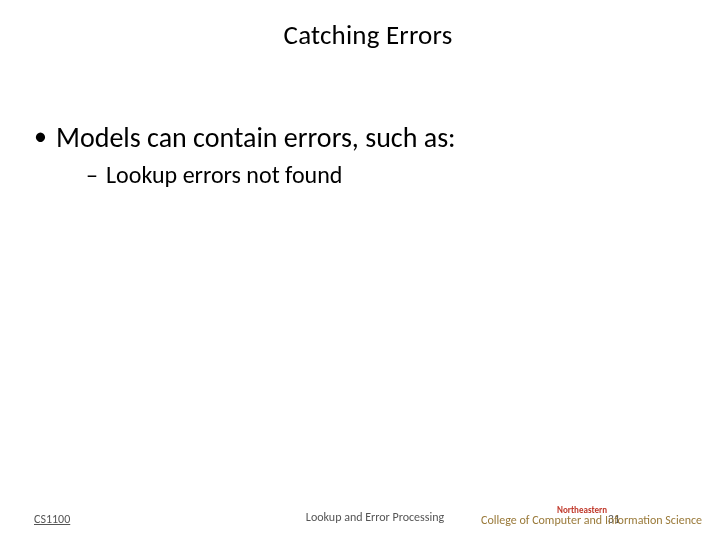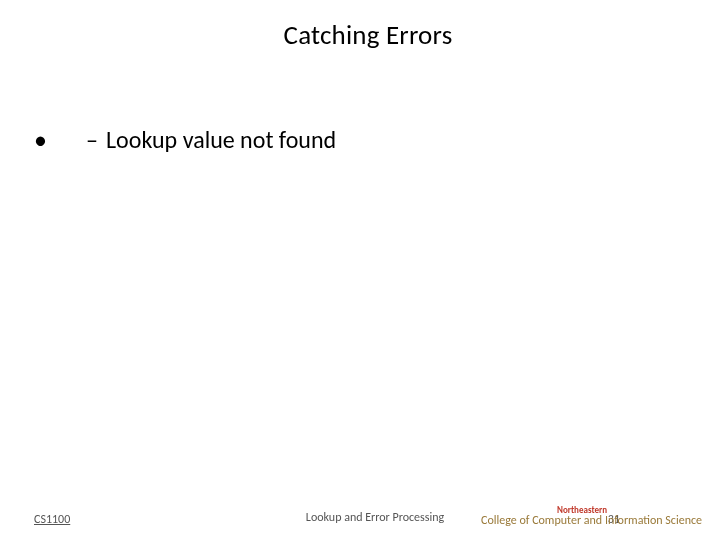--- a/index.html
+++ b/index.html
@@ -121,22 +121,23 @@
 </head>
 <body>
 
 <div class="slide">
 
   <div class="title">Catching Errors</div>
 
   <div class="body">
     <ul class="level1">
       <li>
+        <span>Models can contain errors, such as:</span>
         <ul class="level2">
-          <li><span>Lookup value not found</span></li>
+          <li><span>Lookup errors not found</span></li>
         </ul>
       </li>
     </ul>
   </div>
 
   <div class="footer">
     <div class="footer-left">CS1100</div>
     <div class="footer-center">Lookup and Error Processing</div>
     <div class="footer-pagenum">31</div>
     <div class="footer-logo">

